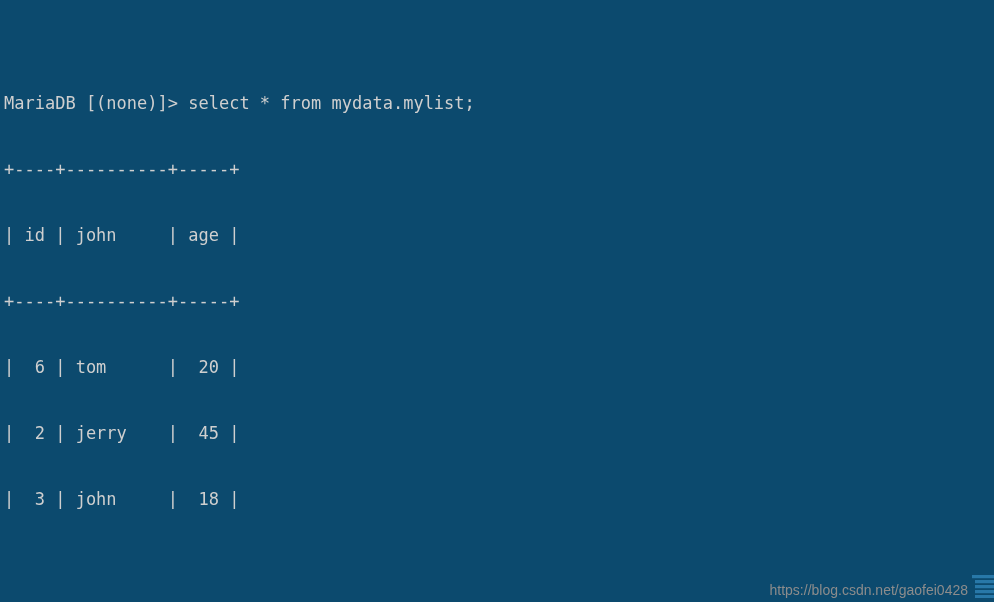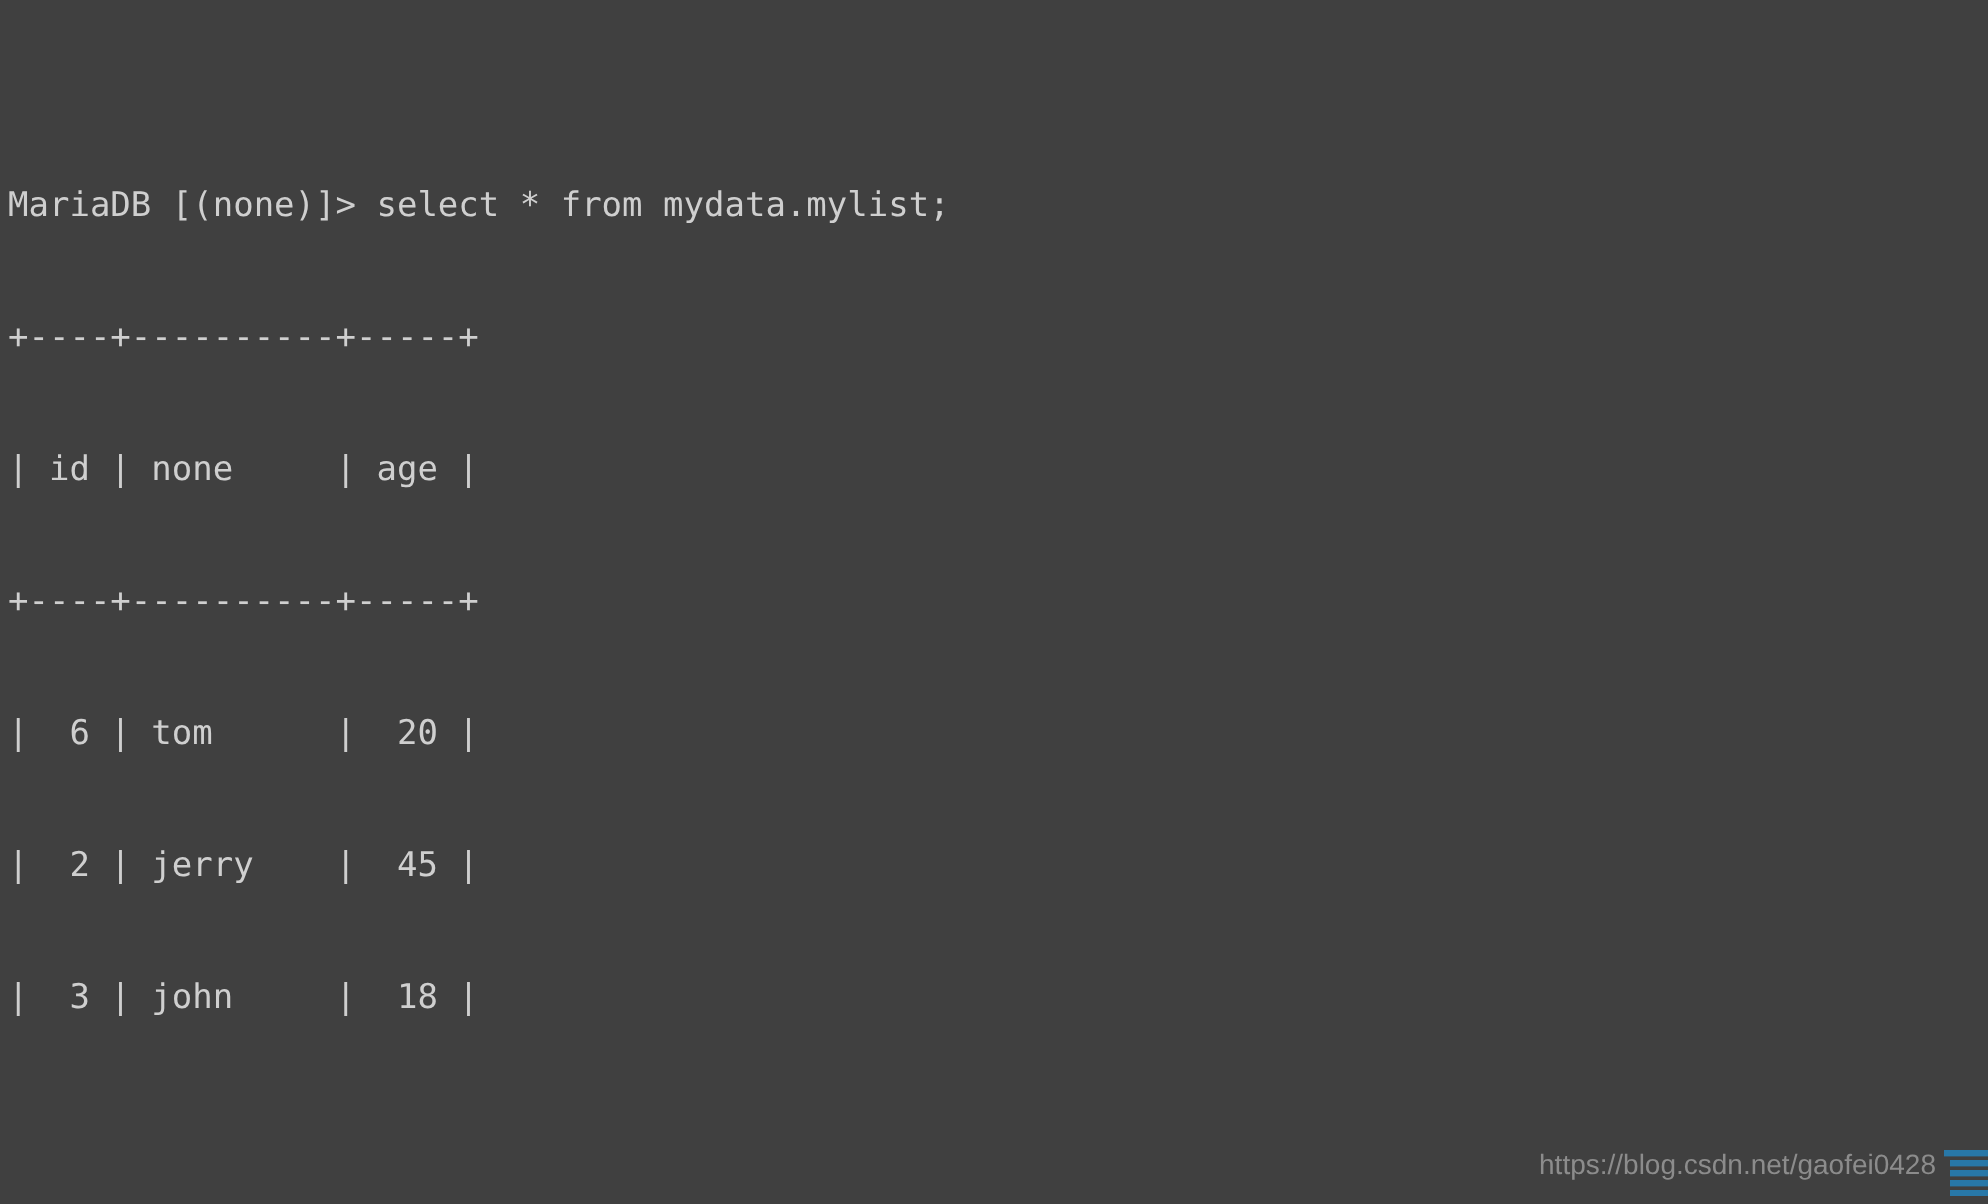--- a/index.html
+++ b/index.html
@@ -14,21 +14,21 @@
     position: relative;
     font-family: "DejaVu Sans Mono", "Liberation Mono", monospace;
   }
 
   #terminal {
     position: absolute;
     left: 0;
     top: 0;
     width: 994px;
     height: 602px;
-    background: #404040;
+    background: #0c4a6e;
     padding: 4px 0 0 4px;
     box-sizing: border-box;
     font-family: "DejaVu Sans Mono", "Liberation Mono", monospace;
     font-size: 17px;
     line-height: 22px;
     color: #cfcfcf;
     white-space: pre;
     letter-spacing: 0px;
   }
 
@@ -47,21 +47,21 @@
   .prompt-line {
     display: block;
   }
 
   
   #watermark {
     position: absolute;
     right: 0px;
     bottom: 4px;
     display: flex;
-    align-items: flex-start;
+    align-items: flex-end;
     gap: 4px;
     pointer-events: none;
   }
 
   #watermark .wm-text {
     font-family: "Liberation Sans", sans-serif;
     font-size: 14px;
     color: #8c8c8c;
     white-space: pre;
   }
@@ -73,21 +73,21 @@
   }
 </style>
 </head>
 <body>
 
 <div id="terminal">
 
   
   <div class="line prompt-line out">MariaDB [(none)]&gt; select * from mydata.mylist;</div>
   <div class="line out">+----+----------+-----+</div>
-  <div class="line out">| id | none     | age |</div>
+  <div class="line out">| id | john     | age |</div>
   <div class="line out">+----+----------+-----+</div>
   <div class="line out">|  6 | tom      |  20 |</div>
   <div class="line out">|  2 | jerry    |  45 |</div>
   <div class="line out">|  3 | john     |  18 |</div>
   
   
   
   
   
   

